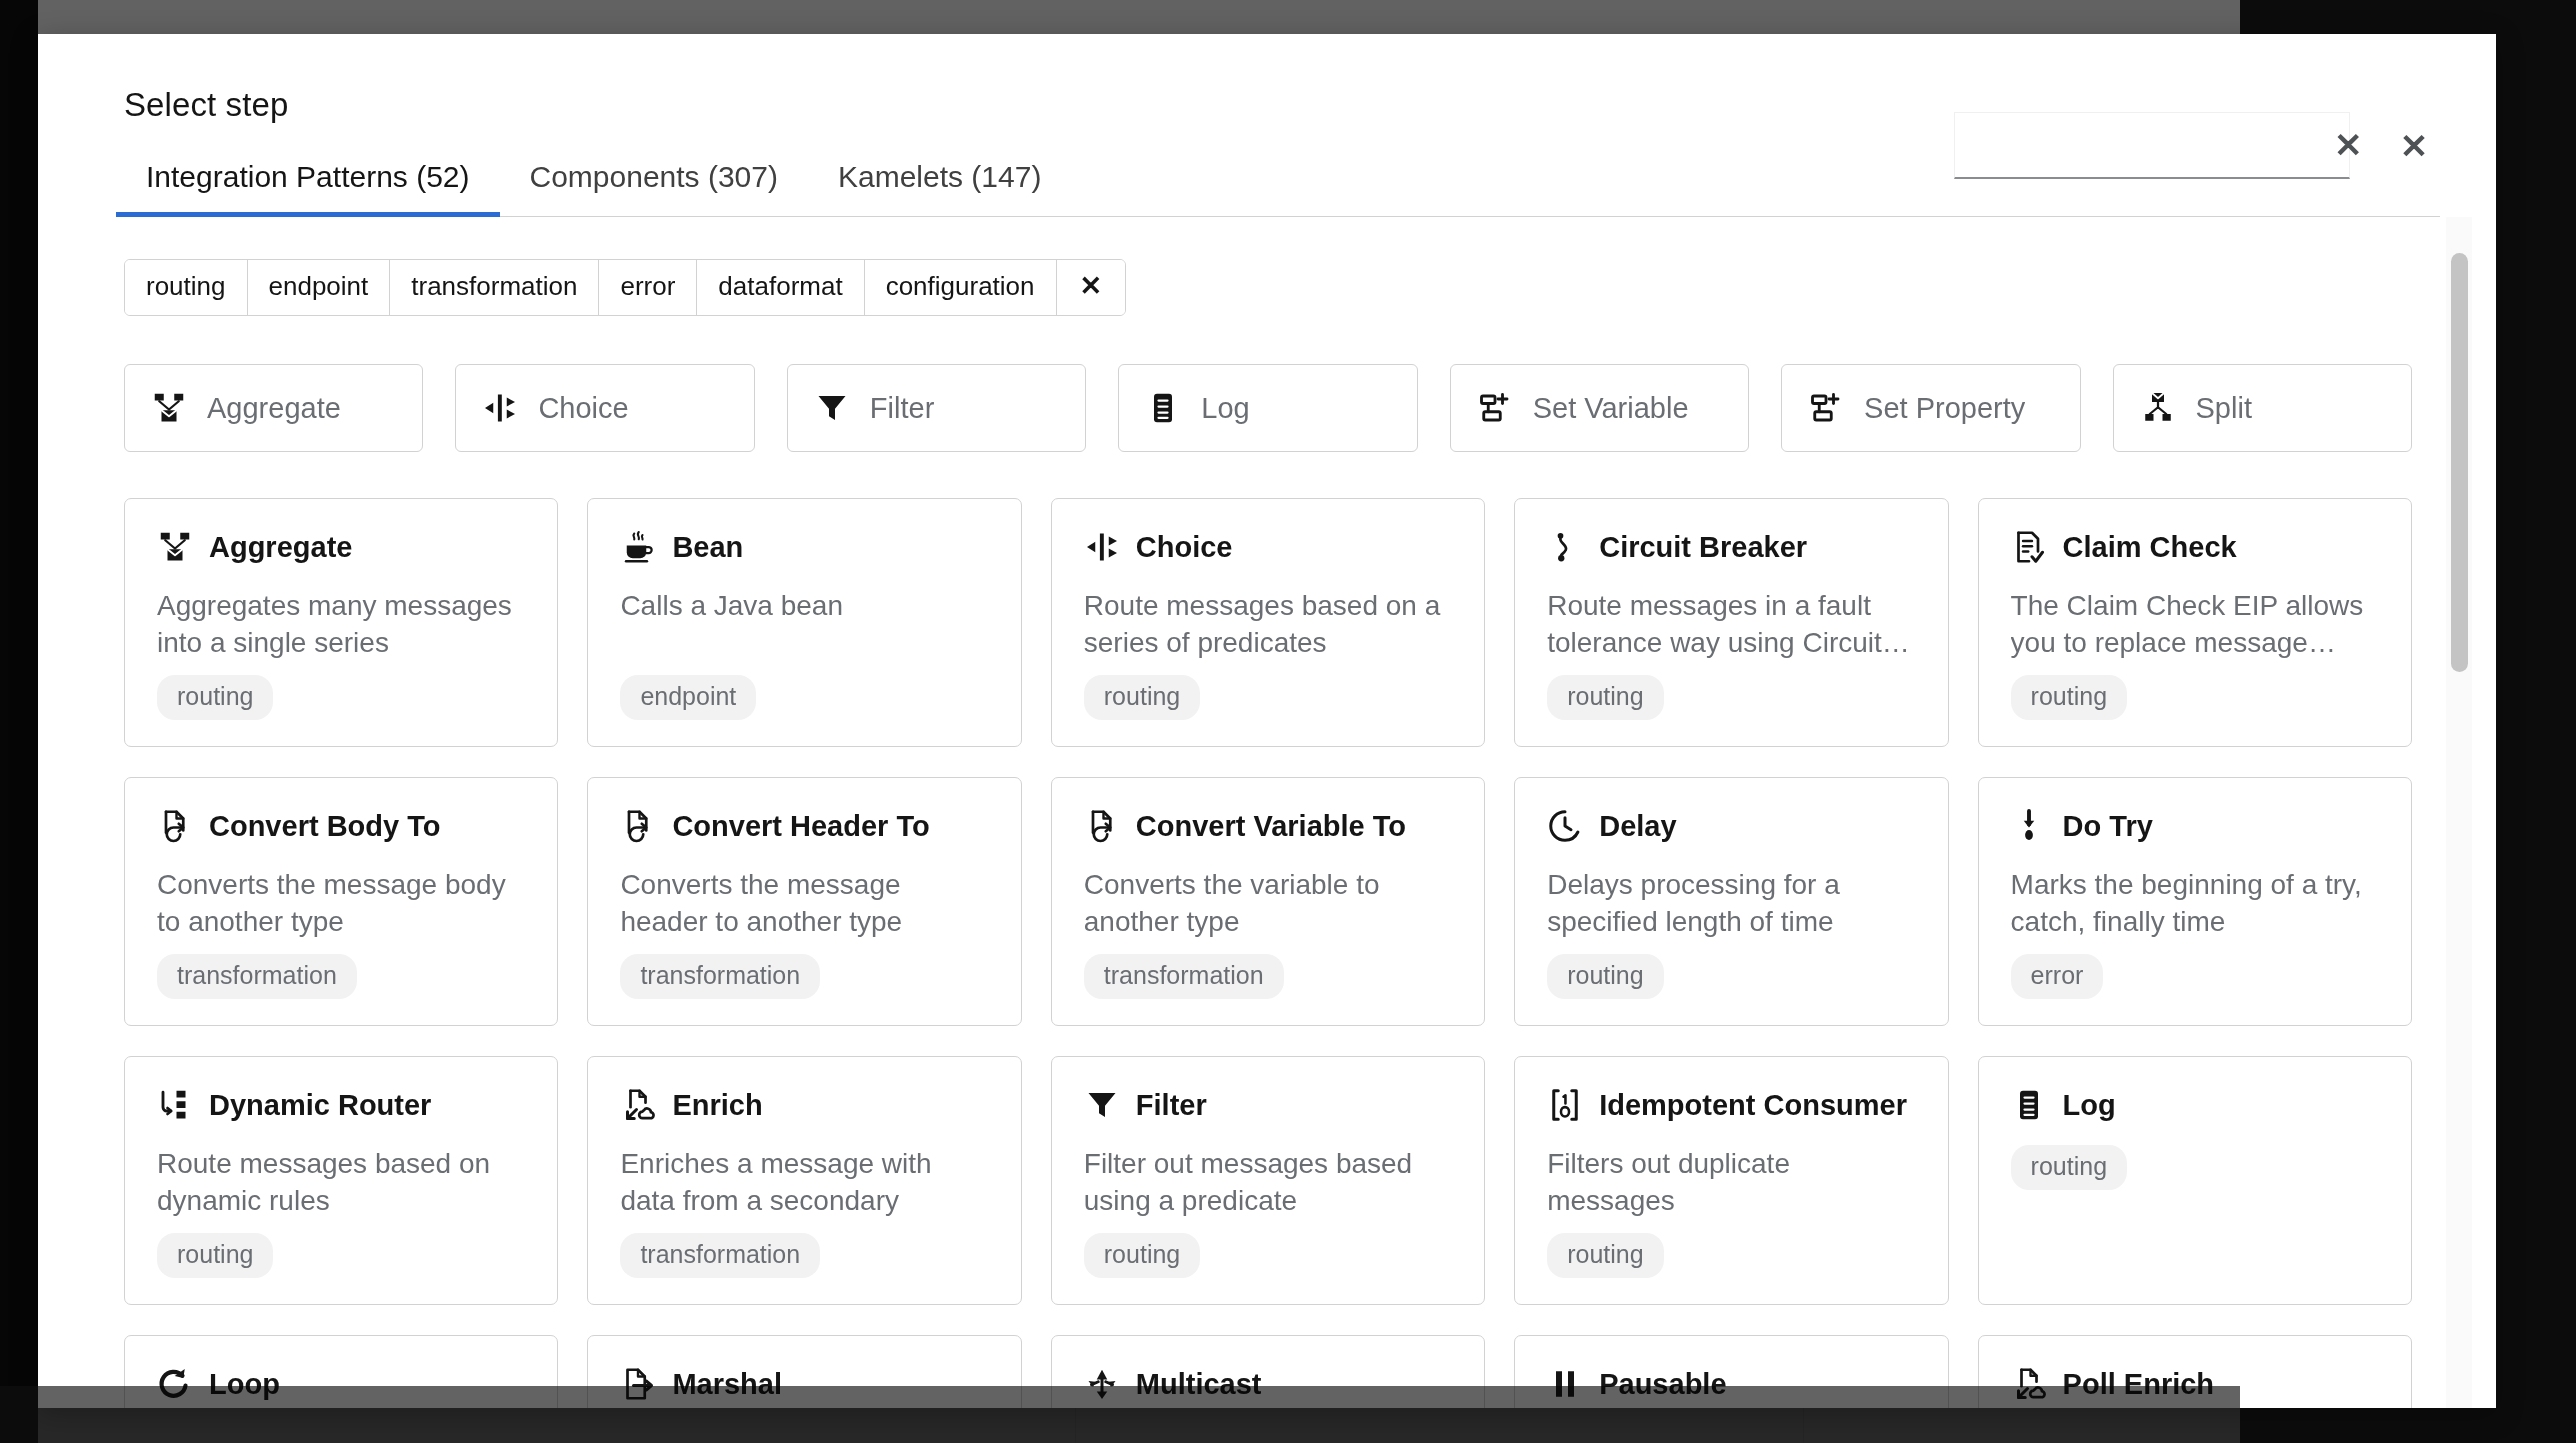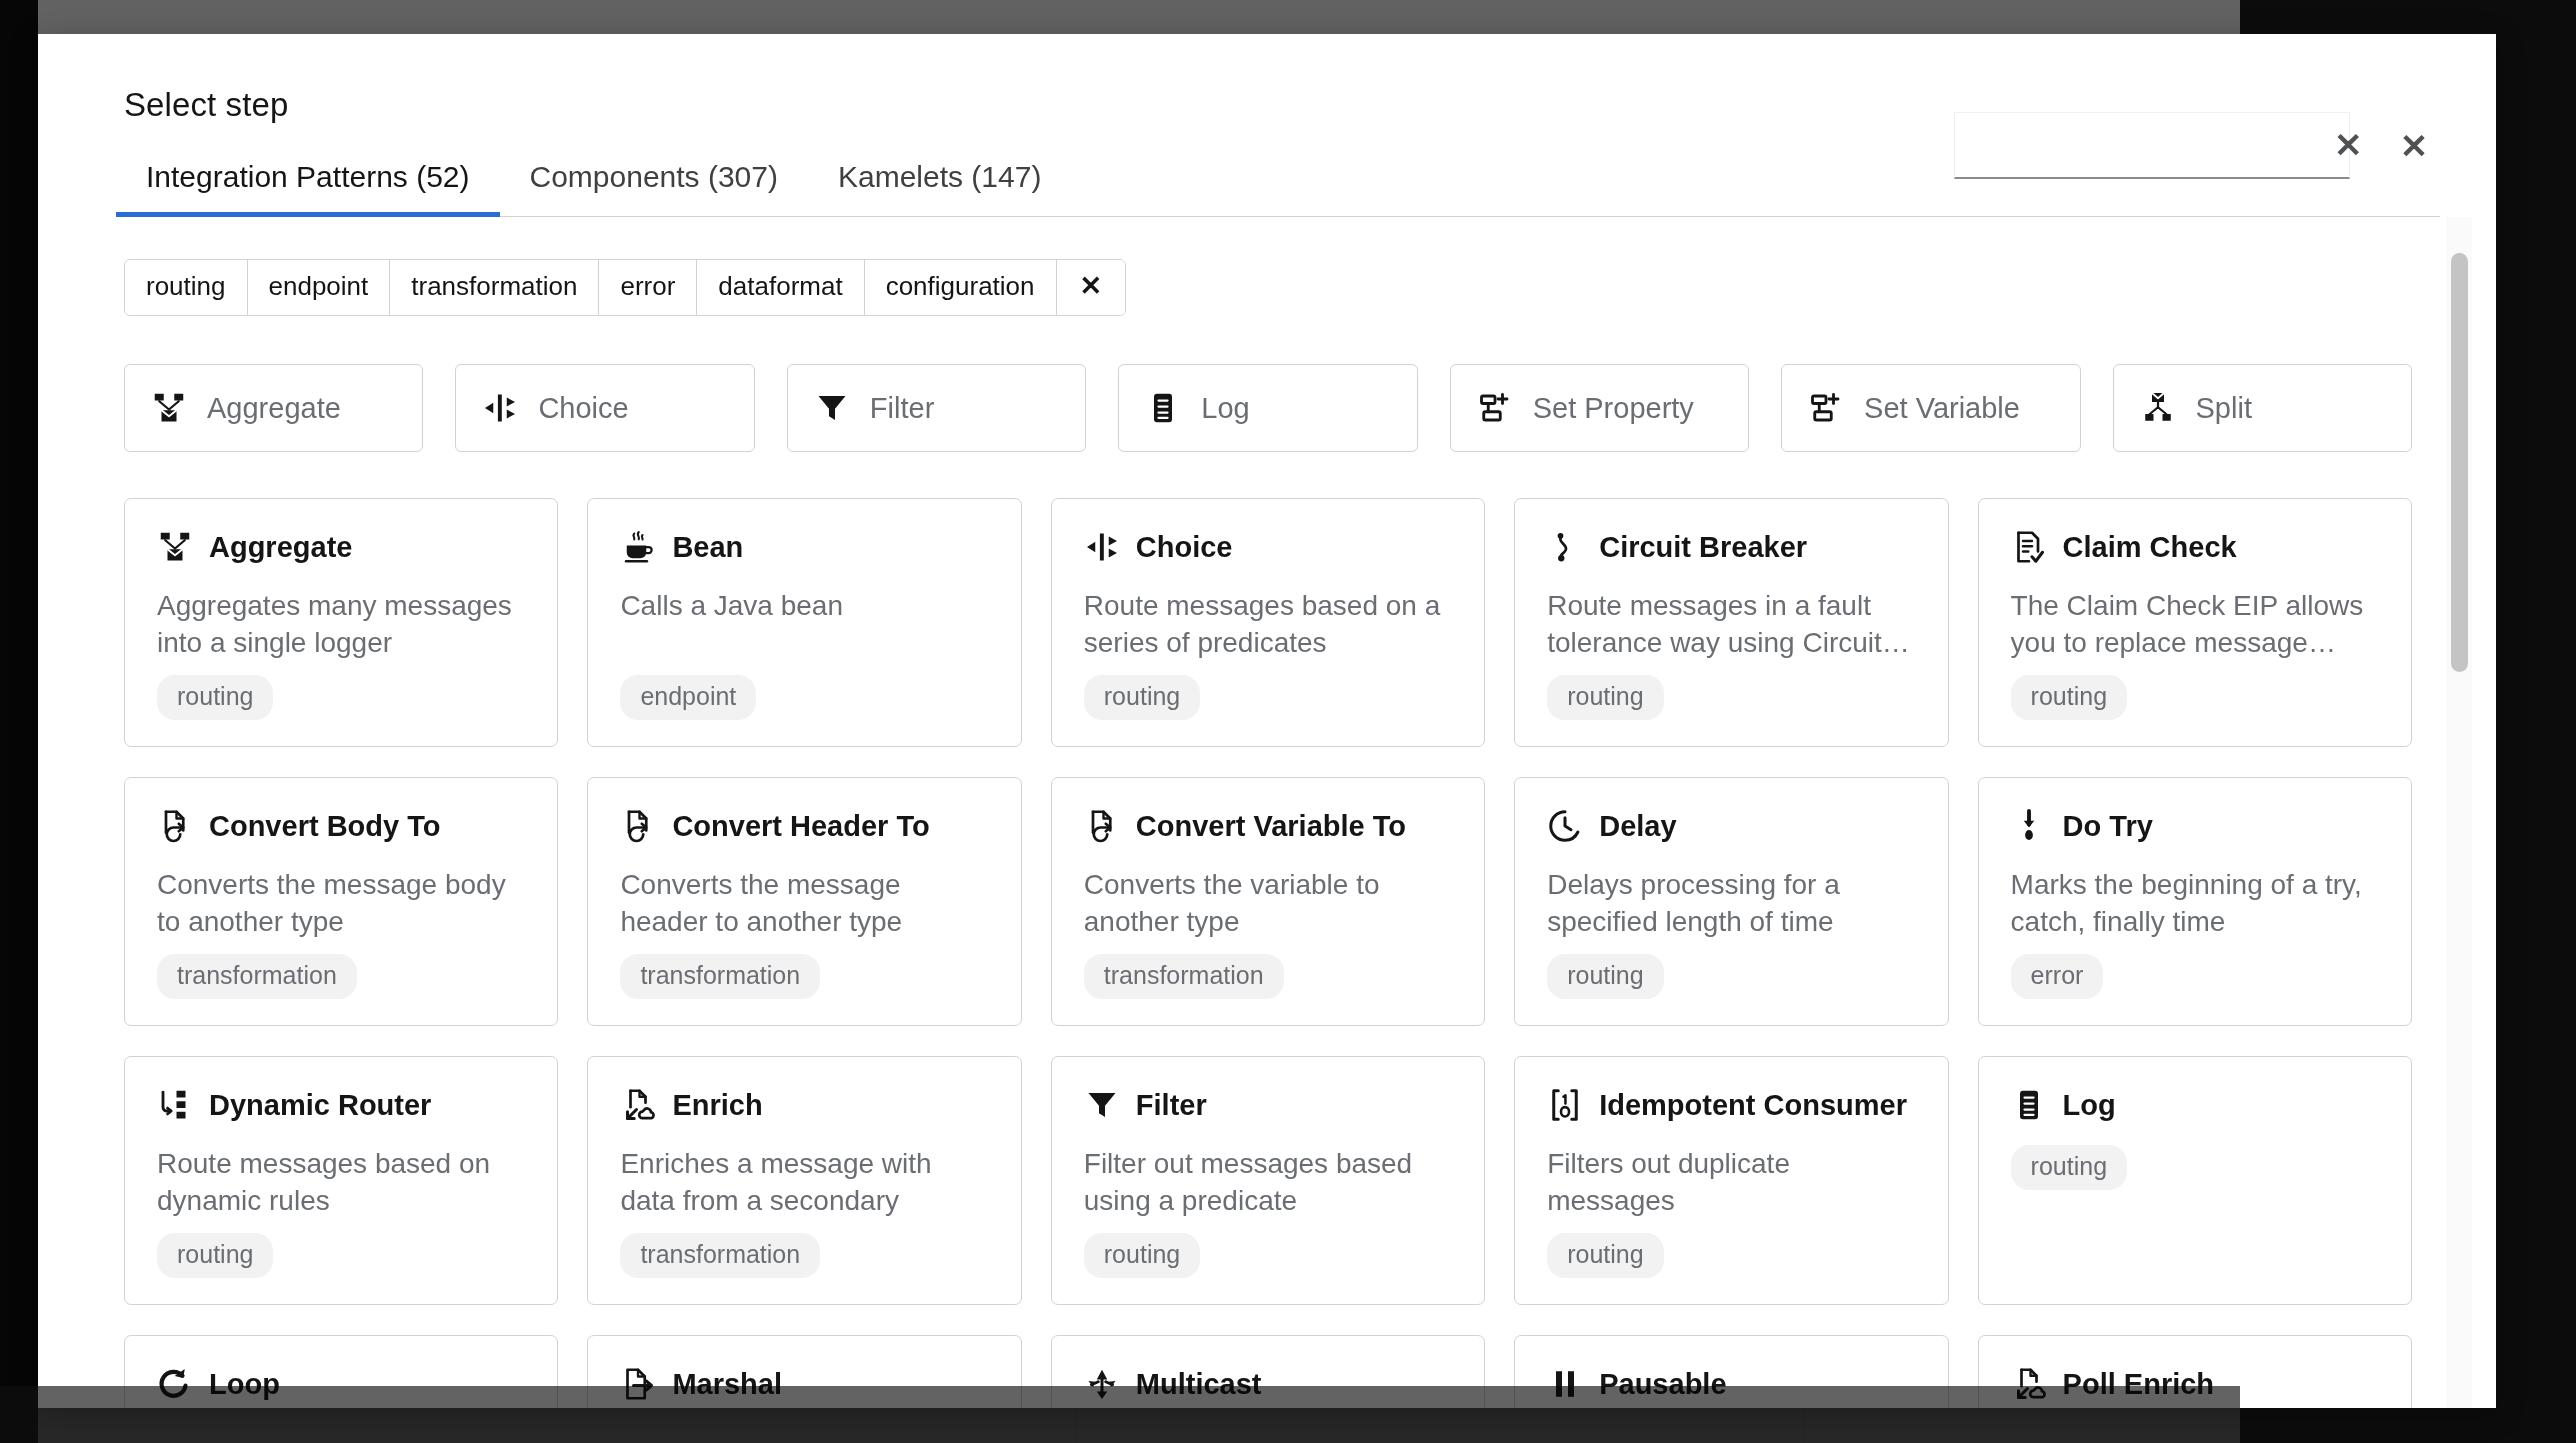--- a/index.html
+++ b/index.html
@@ -423,33 +423,33 @@
             <button class="quick-btn">
               <span class="q-icon">
                 <svg width="36" height="36" viewBox="0 0 24 24" fill="none" stroke="#151515" stroke-width="1.9" stroke-linecap="round" stroke-linejoin="round">
                   <rect x="3" y="4" width="9" height="5" rx="1"></rect>
                   <rect x="4.5" y="14.5" width="11" height="5.5" rx="1"></rect>
                   <line x1="7.5" y1="9" x2="7.5" y2="14.5"></line>
                   <line x1="17" y1="3" x2="17" y2="9"></line>
                   <line x1="14" y1="6" x2="20" y2="6"></line>
                 </svg>
               </span>
-              <span class="q-label">Set Property</span>
+              <span class="q-label">Set Variable</span>
             </button>
             <button class="quick-btn">
               <span class="q-icon">
                 <svg width="36" height="36" viewBox="0 0 24 24" fill="none" stroke="#151515" stroke-width="1.9" stroke-linecap="round" stroke-linejoin="round">
                   <rect x="3" y="4" width="9" height="5" rx="1"></rect>
                   <rect x="4.5" y="14.5" width="11" height="5.5" rx="1"></rect>
                   <line x1="7.5" y1="9" x2="7.5" y2="14.5"></line>
                   <line x1="17" y1="3" x2="17" y2="9"></line>
                   <line x1="14" y1="6" x2="20" y2="6"></line>
                 </svg>
               </span>
-              <span class="q-label">Set Variable</span>
+              <span class="q-label">Set Property</span>
             </button>
             <button class="quick-btn">
               <span class="q-icon">
                 <svg width="36" height="36" viewBox="0 0 24 24" fill="none" stroke="#151515" stroke-width="1.9" stroke-linecap="round" stroke-linejoin="round">
                   <rect x="8" y="2" width="8" height="6" fill="#151515" stroke="none"></rect>
                   <path d="M8 2 L12 5.5 L16 2" stroke="#fff" stroke-width="1.2"></path>
                   <path d="M12 8 V11.5 M12 11.5 L6.5 16 M12 11.5 L17.5 16" stroke-width="1.5"></path>
                   <rect x="3.5" y="16" width="5.5" height="4.5" fill="#151515" stroke="none"></rect>
                   <rect x="15" y="16" width="5.5" height="4.5" fill="#151515" stroke="none"></rect>
                 </svg>
@@ -466,21 +466,21 @@
                   <svg width="36" height="36" viewBox="0 0 24 24" fill="none" stroke="#151515" stroke-width="1.9" stroke-linecap="round" stroke-linejoin="round">
                     <rect x="2.5" y="2.5" width="6" height="4.5" fill="#151515" stroke="none"></rect>
                     <rect x="15.5" y="2.5" width="6" height="4.5" fill="#151515" stroke="none"></rect>
                     <path d="M5.5 7.5 L12 13 L18.5 7.5" stroke-width="1.5"></path>
                     <rect x="7" y="13.5" width="10" height="7.5" fill="#151515" stroke="none"></rect>
                     <path d="M7 13.5 L12 17.5 L17 13.5" stroke="#fff" stroke-width="1.3"></path>
                   </svg>
                 </span>
                 <span class="card-title">Aggregate</span>
               </div>
-              <div class="card-desc">Aggregates many messages into a single logger</div>
+              <div class="card-desc">Aggregates many messages into a single series</div>
               <span class="card-tag">routing</span>
             </div>
             <div class="card">
               <div class="card-head">
                 <span class="card-icon">
                   <svg width="36" height="36" viewBox="0 0 24 24" fill="none" stroke="#151515" stroke-width="1.9" stroke-linecap="round" stroke-linejoin="round">
                     <path d="M9.5 3c-1.5 1.5.5 2.5 0 4 M12.5 2c-1.8 2 .8 3 0 4.8 M15 4c-1.2 1.2.4 2 0 3" stroke-width="1.4"></path>
                     <path d="M4.5 11h13v4.5a4 4 0 0 1-4 4h-5a4 4 0 0 1-4-4z" fill="#151515" stroke="none"></path>
                     <path d="M17.5 12h1.6a2 2 0 0 1 0 4h-1.6" stroke-width="1.5"></path>
                     <line x1="4" y1="21.5" x2="18" y2="21.5" stroke-width="1.6"></line>

